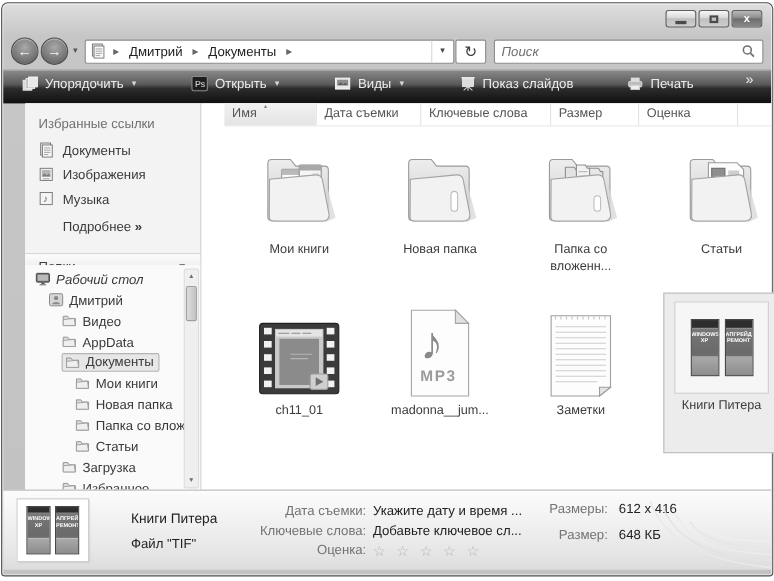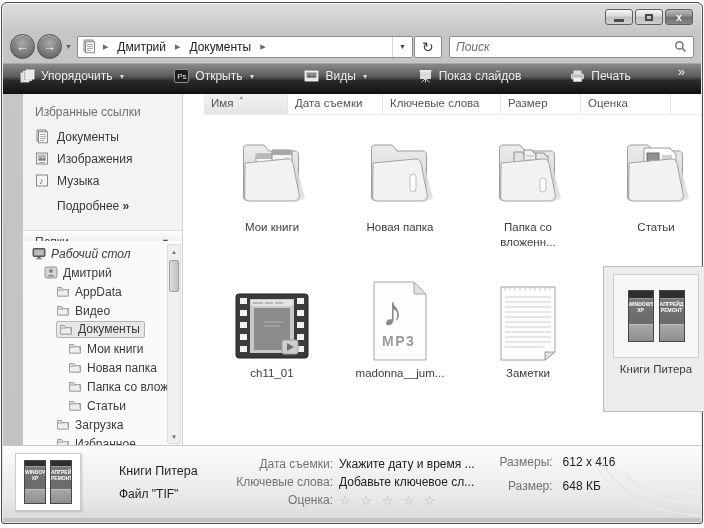--- a/index.html
+++ b/index.html
@@ -339,27 +339,27 @@
         <div class="trow lvl1">
           <svg class="ti" viewBox="0 0 14 13">
               <use href="#i-user"></use>
             </svg>
           <span>Дмитрий</span>
         </div>
         <div class="trow lvl2">
           <svg class="ti" viewBox="0 0 14 13">
               <use href="#i-folder-sm"></use>
             </svg>
+          <span>Видео</span>
+        </div>
+        <div class="trow lvl2">
+          <svg class="ti" viewBox="0 0 14 13">
+              <use href="#i-folder-sm"></use>
+            </svg>
           <span>AppData</span>
-        </div>
-        <div class="trow lvl2">
-          <svg class="ti" viewBox="0 0 14 13">
-              <use href="#i-folder-sm"></use>
-            </svg>
-          <span>Видео</span>
         </div>
         <div class="trow lvl2">
           <span class="tsel">
             <svg class="ti" viewBox="0 0 14 13">
                 <use href="#i-folder-sm"></use>
               </svg>
             <span>Документы</span>
           </span>
         </div>
         <div class="trow lvl3">

